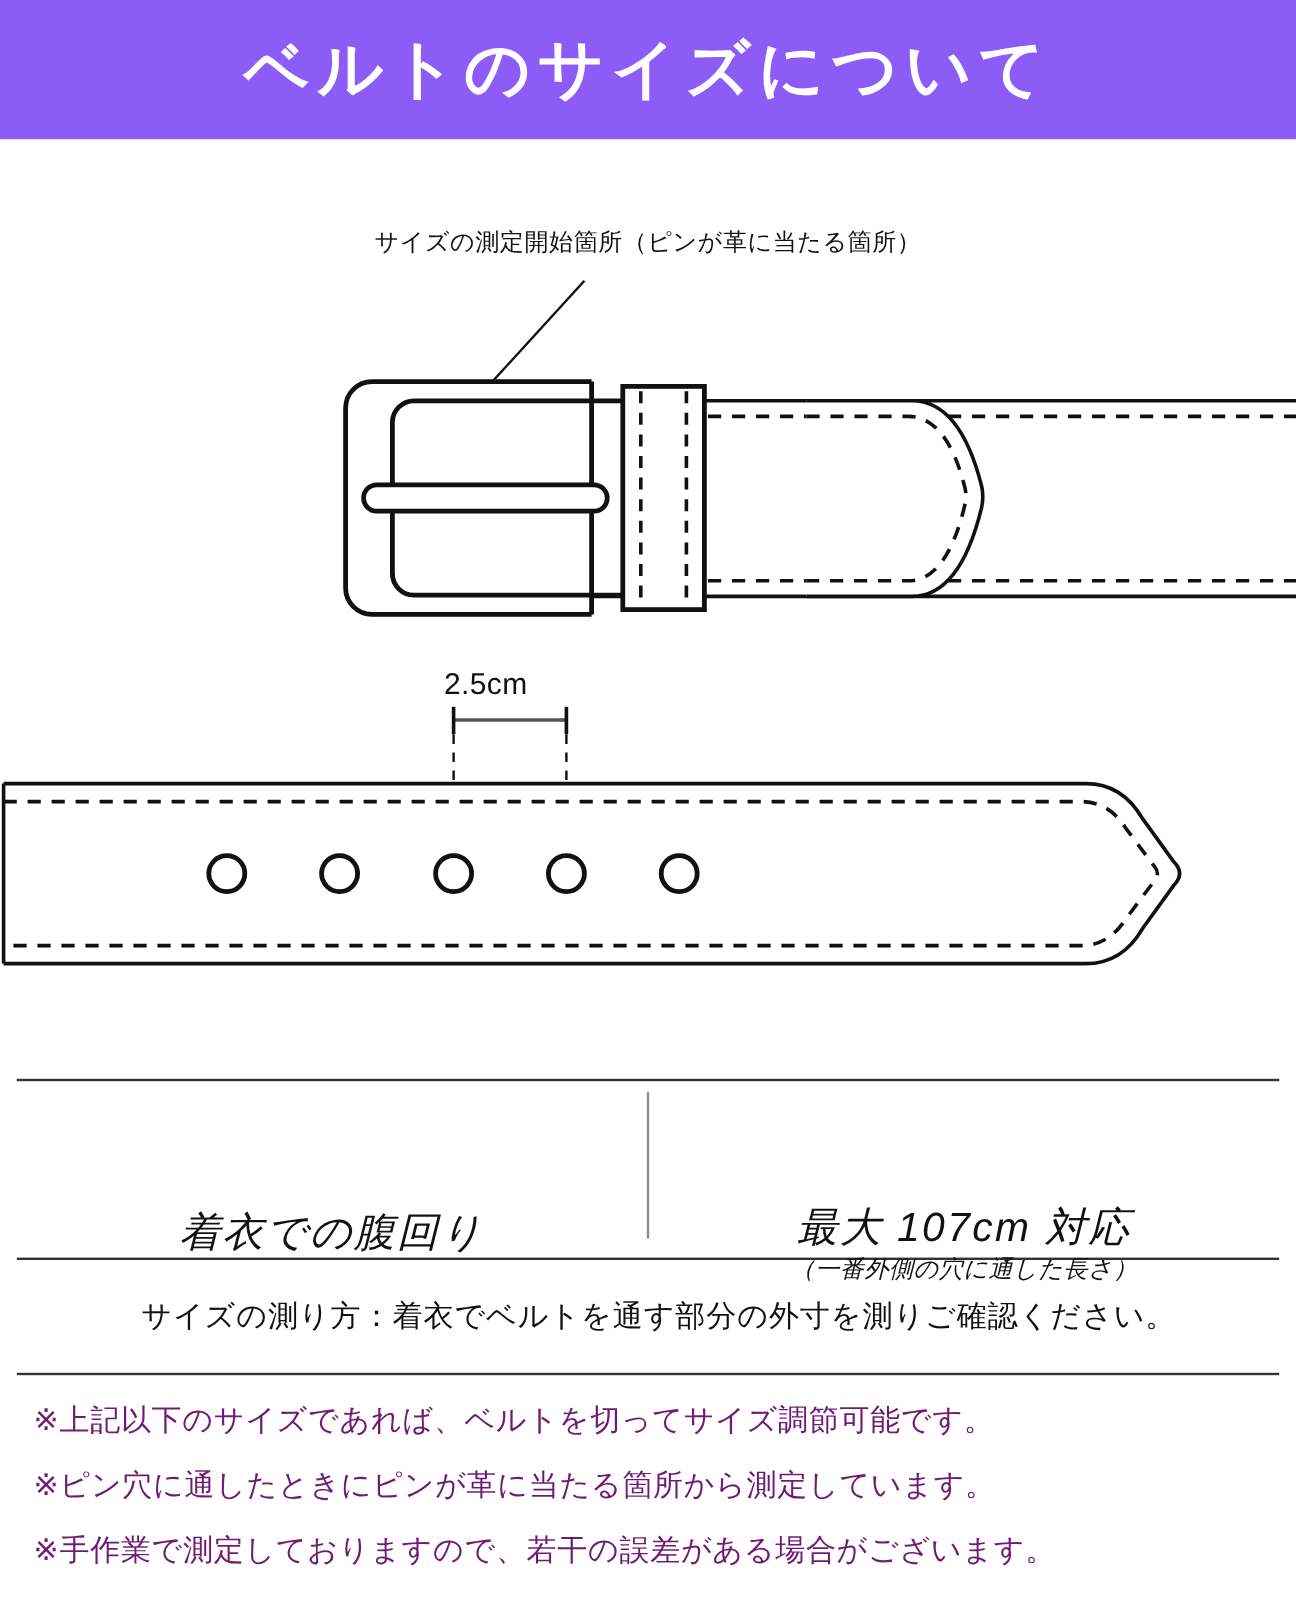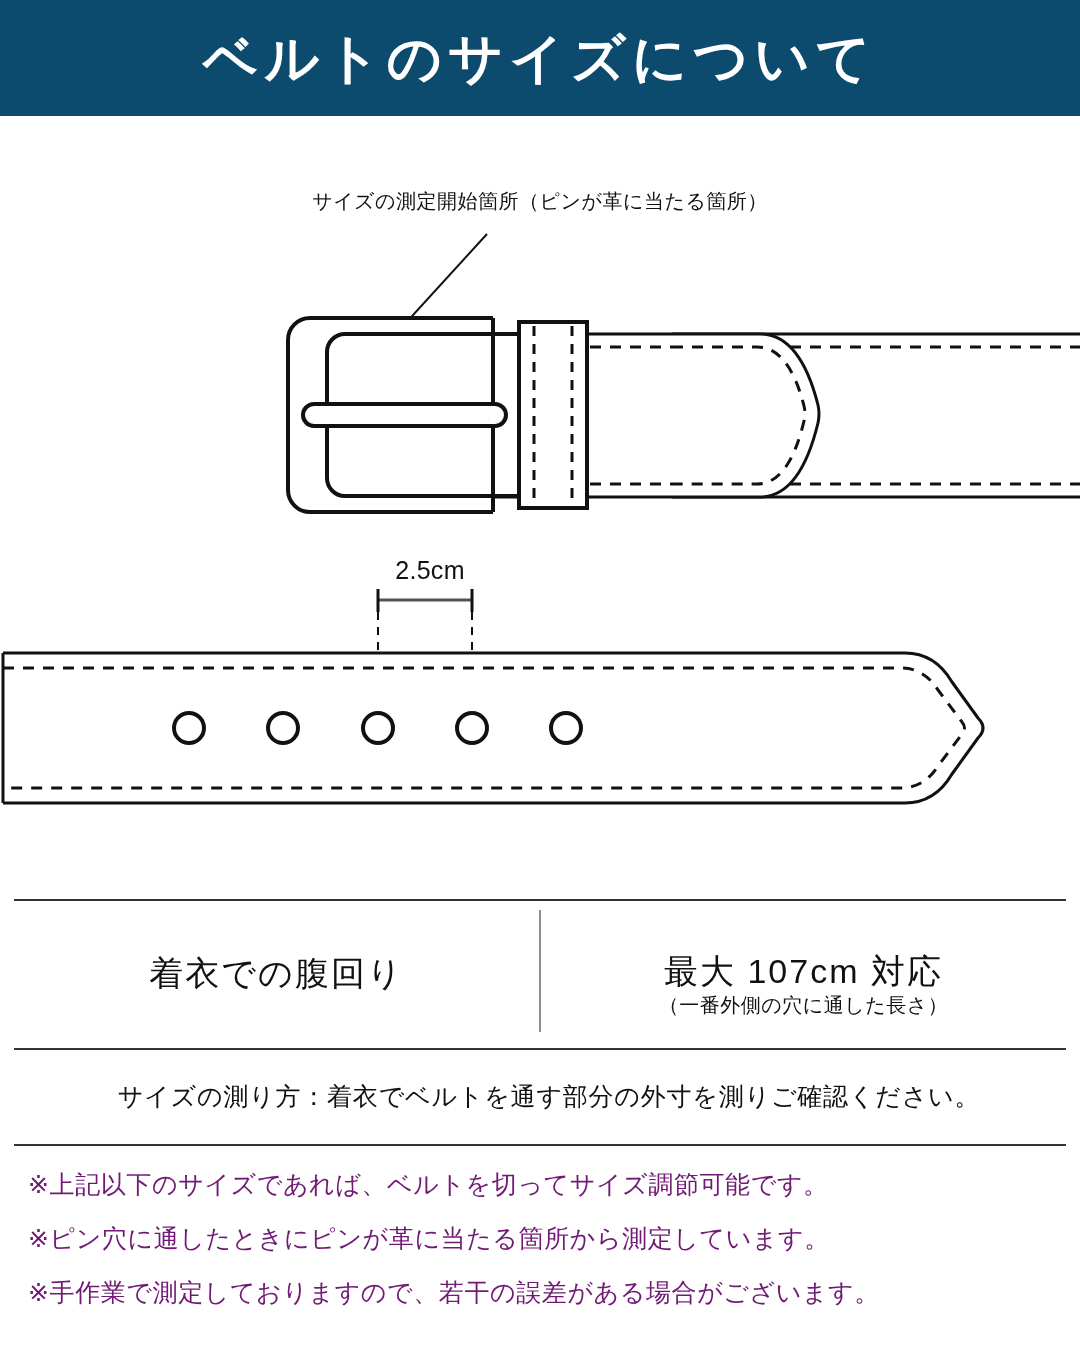--- a/index.html
+++ b/index.html
@@ -19,21 +19,21 @@
     height: 1350px;
     background: #ffffff;
   }
 
   
   .header-banner {
     position: absolute;
     left: 0; top: 0;
     width: 1080px;
     height: 116px;
-    background: #0c4a6e;
+    background: #8b5cf6;
     display: flex;
     align-items: center;
     justify-content: center;
   }
   .header-title {
     color: #ffffff;
     font-size: 54px;
     font-weight: 700;
     letter-spacing: 6px;
     line-height: 1;
@@ -53,21 +53,21 @@
   }
 
   .svg-layer { position: absolute; left: 0; top: 0; }
 
   
   .dim-label {
     position: absolute;
     left: 370px;
     top: 556px;
     width: 120px;
-    text-align: center;
+    text-align: left;
     font-size: 25px;
     color: #111;
     letter-spacing: 0.3px;
   }
 
   
   .rule {
     position: absolute;
     height: 0;
     border-top: 2px solid #333;
@@ -84,21 +84,22 @@
     height: 122px;
     border-left: 2px solid #8c8c8c;
   }
 
   
   .cell {
     position: absolute;
     display: flex;
     flex-direction: column;
     align-items: center;
-    justify-content: center;
+    justify-content: flex-end;
+    font-style: italic;
   }
   .cell-left  { left: 14px;  top: 899px; width: 525px; height: 149px; }
   .cell-right { left: 541px; top: 899px; width: 525px; height: 172px; }
 
   .cell-main {
     font-size: 34px;
     letter-spacing: 2px;
     color: #111;
     line-height: 1.2;
     white-space: nowrap;

